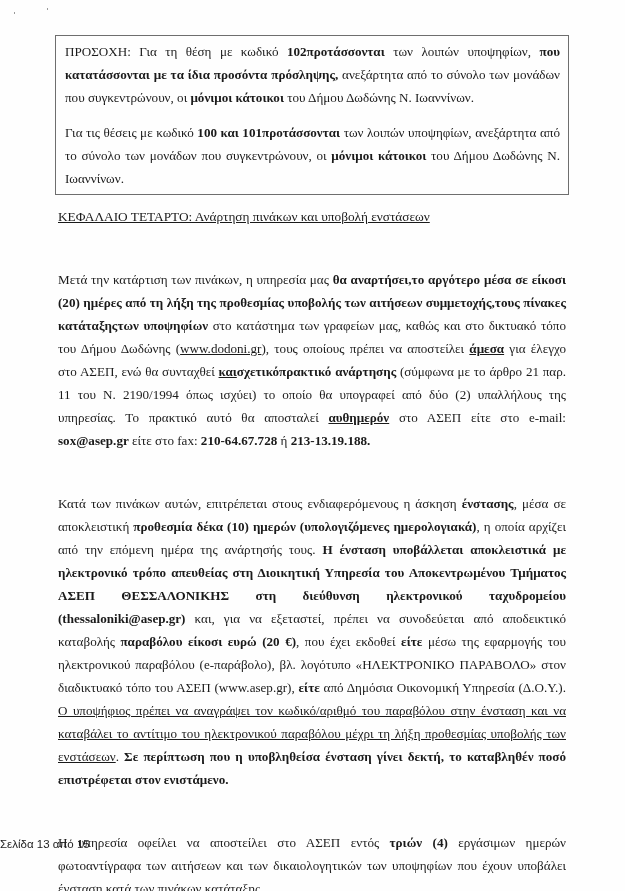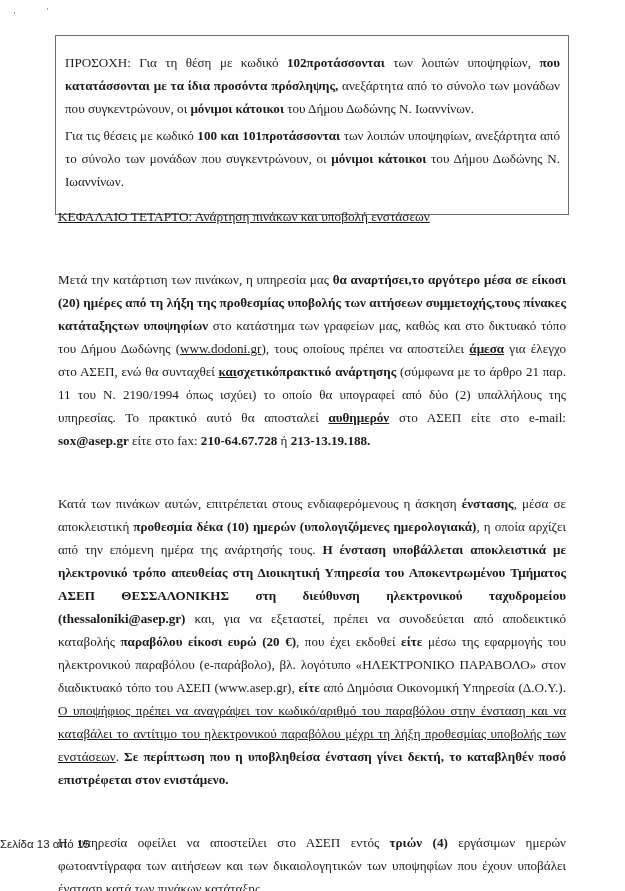--- a/index.html
+++ b/index.html
@@ -4,28 +4,28 @@
 <style>
   html, body { margin: 0; padding: 0; background: #ffffff; }
   body {
     width: 625px; height: 891px; position: relative; overflow: hidden;
     font-family: "Liberation Serif", "DejaVu Serif", serif;
     color: #1a1a1a;
   }
   .page { position: absolute; left: 0; top: 0; width: 625px; height: 891px; background: #fefefe; }
   .speck { position: absolute; width: 1px; height: 2px; background: #9a9a9a; }
   .notice-box {
-    position: absolute; left: 55px; top: 35px; width: 514px; height: 180px;
+    position: absolute; left: 55px; top: 35px; width: 514px; height: 160px;
     border: 1px solid #6e6e6e; box-sizing: border-box;
-    padding: 15px 8px 0 9px;
+    padding: 4px 8px 0 9px;
   }
   .p {
     font-size: 13.1px; line-height: 23px; text-align: justify; margin: 0;
   }
-  .notice-box .p + .p { margin-top: 4px; }
+  .notice-box .p + .p { margin-top: 12px; }
   .body { position: absolute; left: 58px; top: 205px; width: 508px; }
   .heading {
     font-family: "Liberation Serif", serif; font-weight: normal; font-size: 13.3px;
     text-decoration: underline; line-height: 23px; margin: 0 0 2px 0;
   }
   .body .p { margin-bottom: 7px; margin-top: 40px; }
   b { font-weight: bold; }
   .ul { text-decoration: underline; }
   .footer {
     position: absolute; left: 0; width: 625px; top: 838px; text-align: left;

